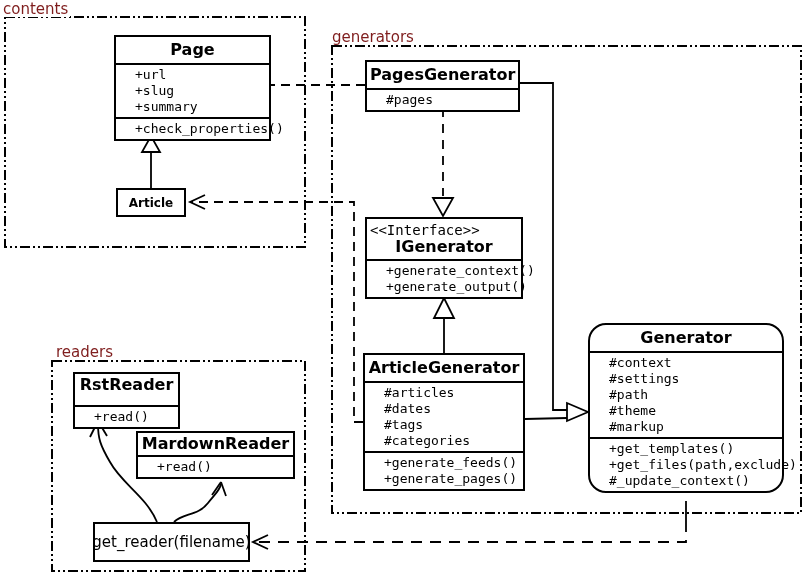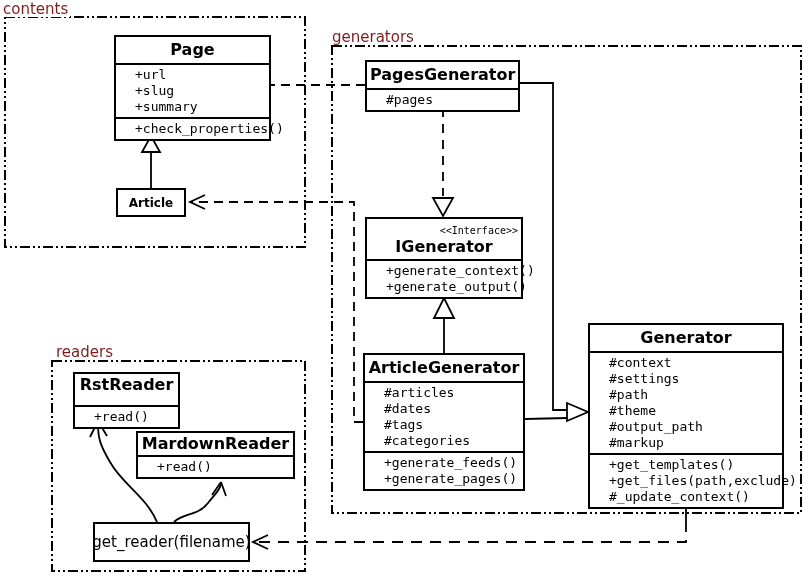--- a/index.html
+++ b/index.html
@@ -22,22 +22,22 @@
   .cls-title {
     font-family:"DejaVu Sans", sans-serif; font-weight:bold; font-size:16px;
     text-align:center; padding:4px 3px 4px; line-height:18px; white-space:nowrap;
   }
   .cls-sec { border-top:2px solid #000; padding:2px 19px; }
   .cls-line {
     font-family:"DejaVu Sans Mono", monospace; font-size:13px;
     line-height:16px; white-space:pre;
   }
   .stereotype {
-    font-family:"DejaVu Sans Mono", monospace; font-size:10px; font-weight:normal;
-    text-align:right; line-height:15px;
+    font-family:"DejaVu Sans Mono", monospace; font-size:14px; font-weight:normal;
+    text-align:left; line-height:15px;
   }
   .name-only { display:flex; align-items:center; justify-content:center; }
   .plain-label {
     font-family:"DejaVu Sans", sans-serif; font-size:15px; text-align:center;
   }
 </style>
 </head>
 <body>
 
 <div id="canvas">
@@ -145,28 +145,27 @@
       <div class="cls-line">#dates</div>
       <div class="cls-line">#tags</div>
       <div class="cls-line">#categories</div>
     </div>
     <div class="cls-sec">
       <div class="cls-line">+generate_feeds()</div>
       <div class="cls-line">+generate_pages()</div>
     </div>
   </div>
 
-  <div class="cls" style="left:588px; top:323px; width:196px;">
+  <div class="cls" style="left:588px; top:323px; width:196px;border-radius:18px;">
     <div class="cls-title">Generator</div>
     <div class="cls-sec">
       <div class="cls-line">#context</div>
       <div class="cls-line">#settings</div>
       <div class="cls-line">#path</div>
       <div class="cls-line">#theme</div>
-      <div class="cls-line">#output_path</div>
       <div class="cls-line">#markup</div>
     </div>
     <div class="cls-sec">
       <div class="cls-line">+get_templates()</div>
       <div class="cls-line">+get_files(path,exclude)</div>
       <div class="cls-line">#_update_context()</div>
     </div>
   </div>
 
   <div class="cls" style="left:73px; top:372px; width:107px;">

